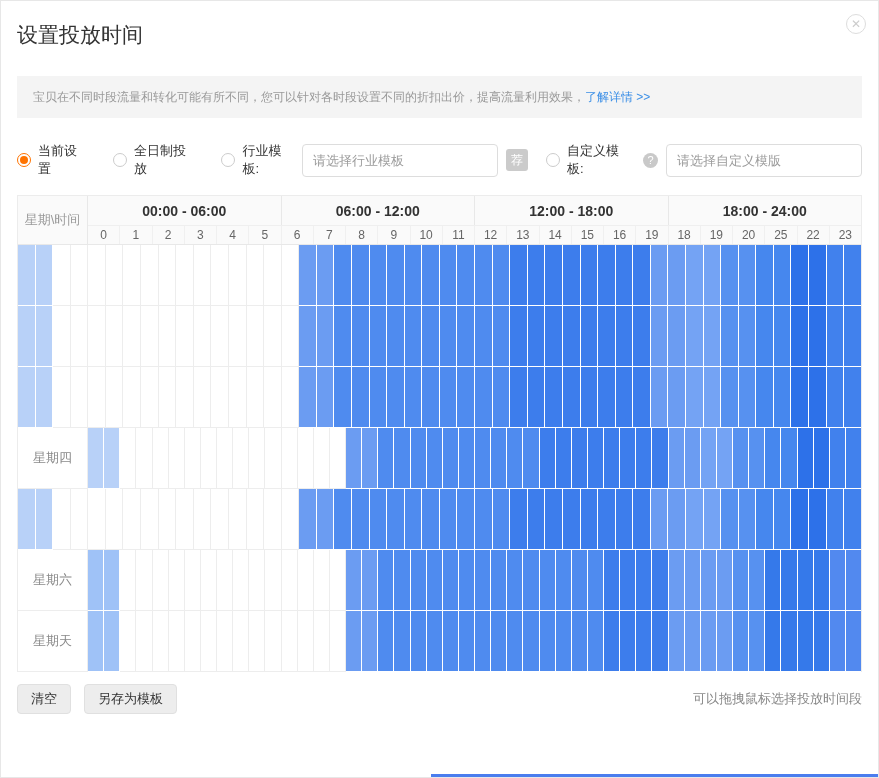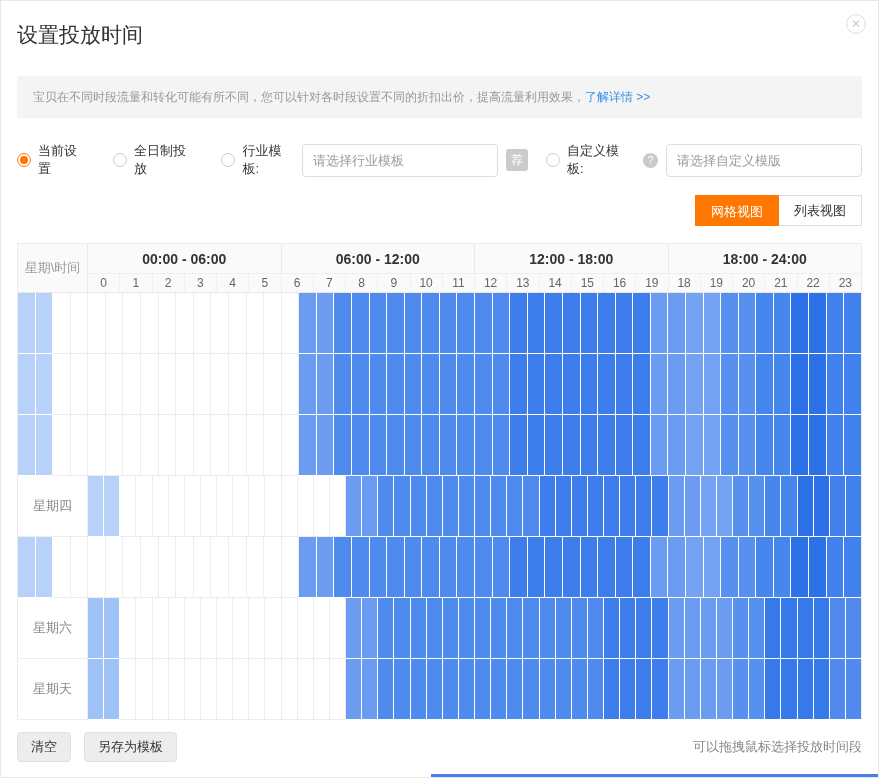--- a/index.html
+++ b/index.html
@@ -128,24 +128,20 @@
     <input class="select-input" placeholder="请选择行业模板" style="">
     <span class="badge">荐</span>
     <div class="opt tight">
       <span class="radio"></span>
       <span>自定义模板:</span>
     </div>
     <span class="help">?</span>
     <input class="select-input" placeholder="请选择自定义模版" style="">
   </div>
 
-  <div class="tabs">
-    <div class="tab active">网格视图</div>
-    <div class="tab">列表视图</div>
-  </div>
 
   <div class="schedule">
     <div class="thead">
       <div class="corner">星期\时间</div>
       <div class="head-right">
         <div class="group-row">
           <div class="group-cell">00:00 - 06:00</div>
           <div class="group-cell">06:00 - 12:00</div>
           <div class="group-cell">12:00 - 18:00</div>
           <div class="group-cell">18:00 - 24:00</div>
@@ -165,21 +161,21 @@
             <div class="hour-cell">11</div>
             <div class="hour-cell">12</div>
             <div class="hour-cell">13</div>
             <div class="hour-cell">14</div>
             <div class="hour-cell">15</div>
             <div class="hour-cell">16</div>
             <div class="hour-cell">19</div>
             <div class="hour-cell">18</div>
             <div class="hour-cell">19</div>
             <div class="hour-cell">20</div>
-            <div class="hour-cell">21</div>
+            <div class="hour-cell">25</div>
             <div class="hour-cell">22</div>
             <div class="hour-cell">23</div>
           </div>
       </div>
     </div>
     <div>
         <div class="day-row">
           <div class="cells">
             <div class="cell filled" style="background: rgb(184, 209, 248);"></div>
             <div class="cell filled" style="background: rgb(184, 209, 248);"></div>

